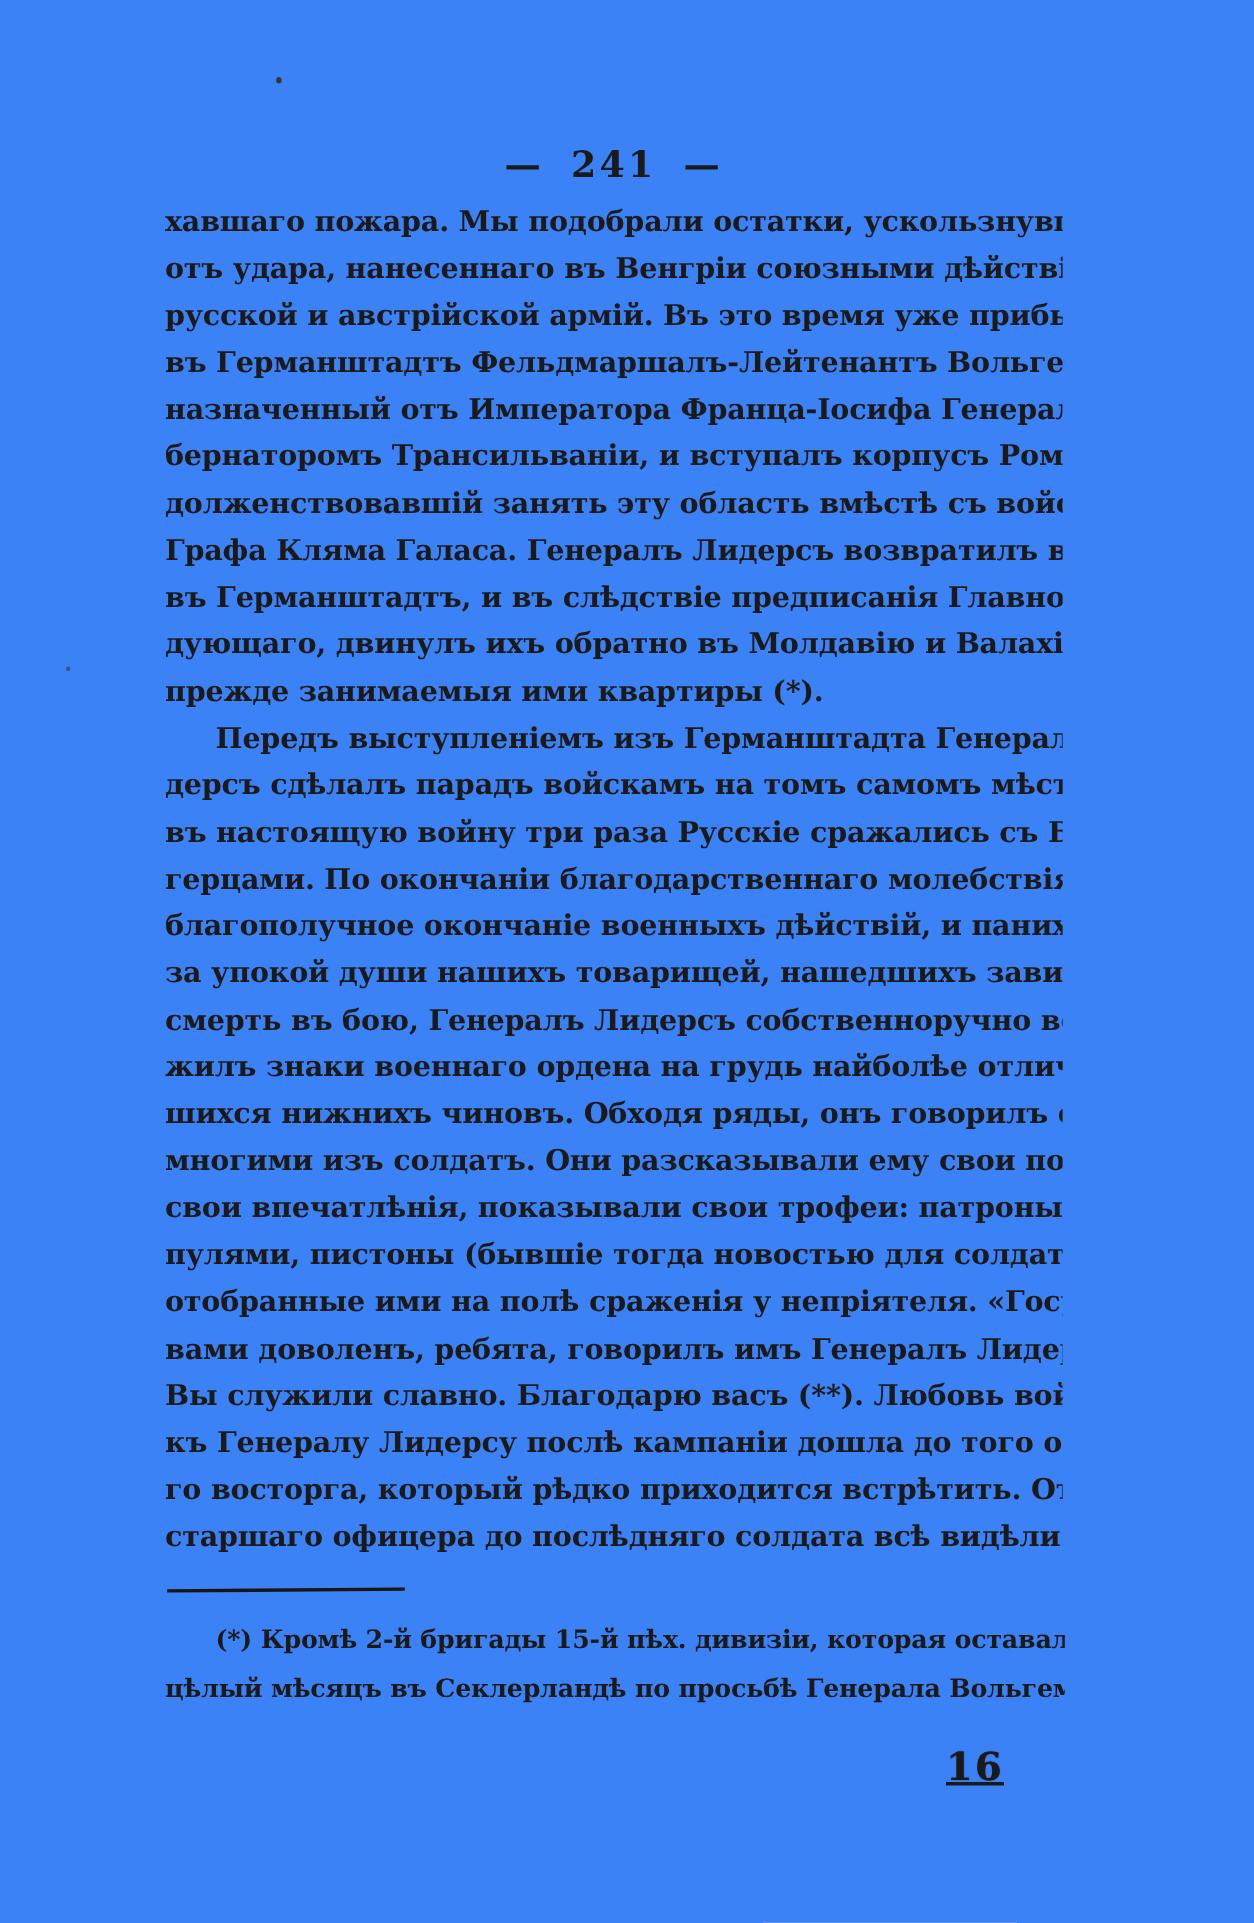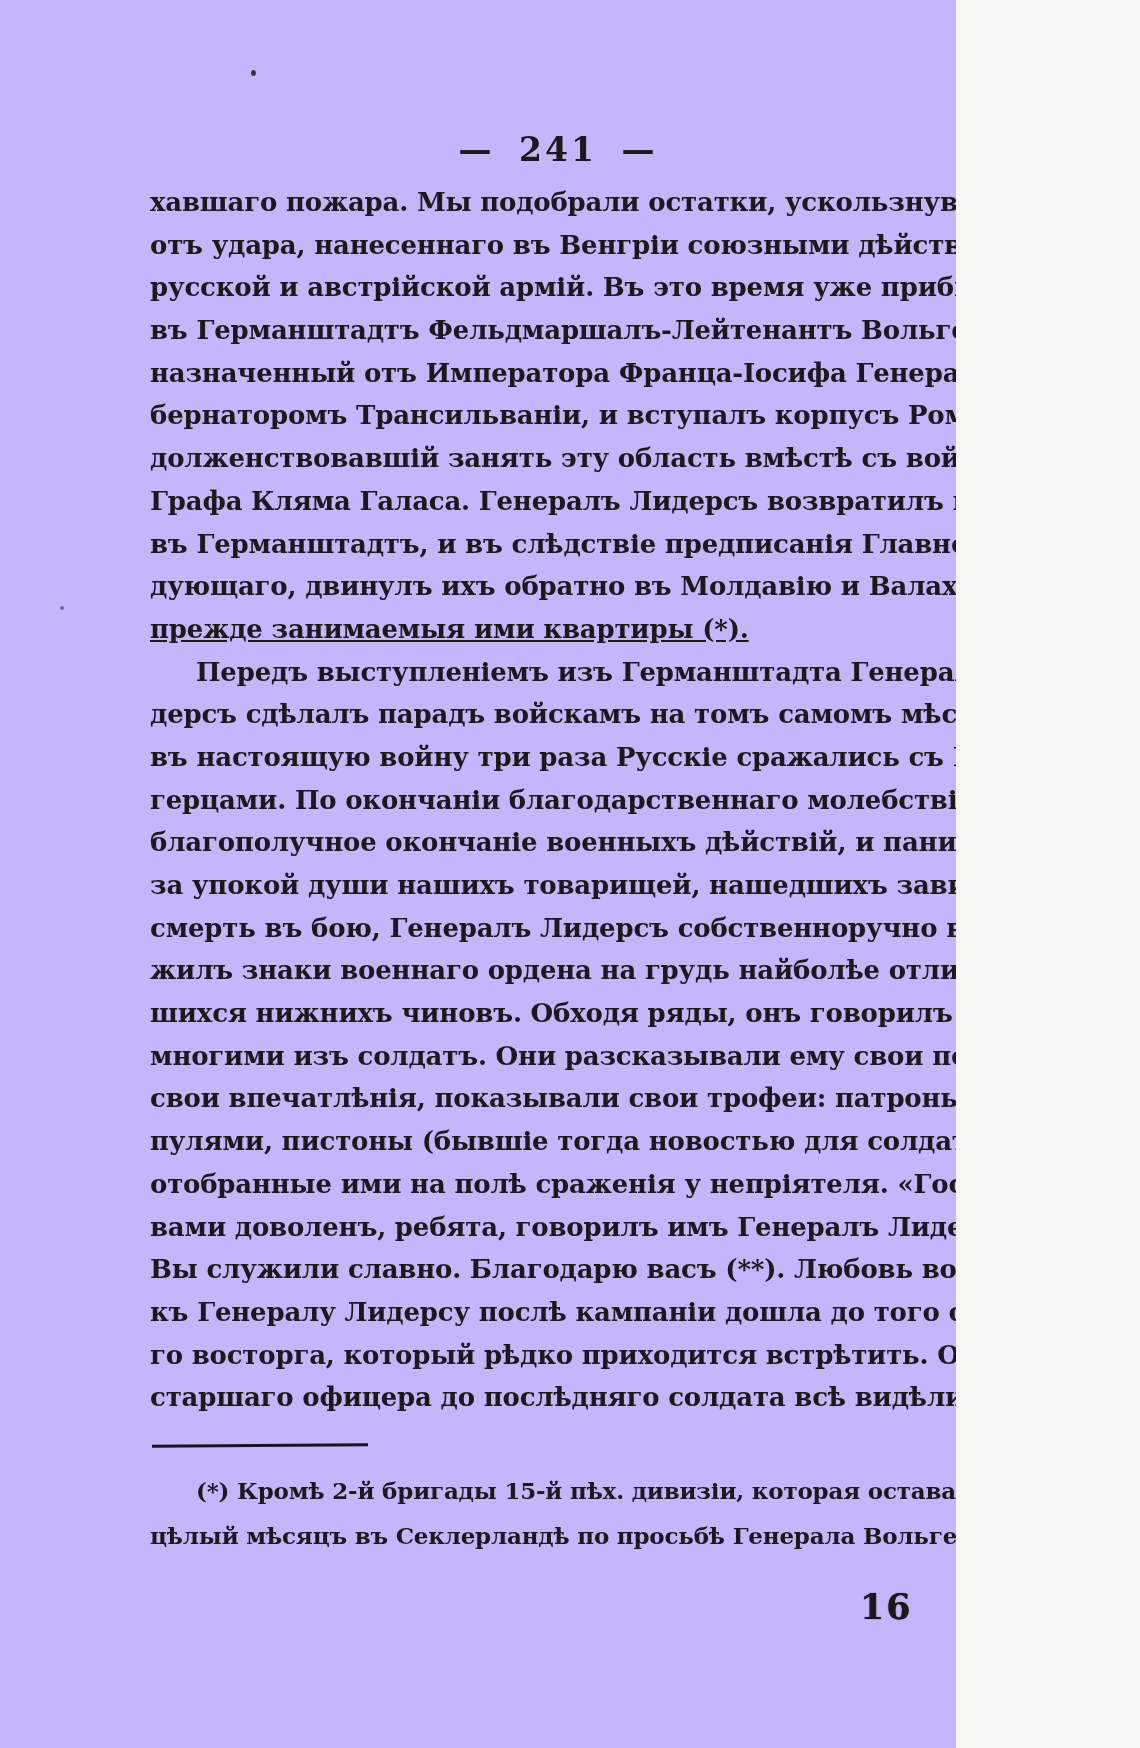--- a/index.html
+++ b/index.html
@@ -4,23 +4,23 @@
 <style>
   html, body { margin: 0; padding: 0; }
   body {
     width: 1140px;
     height: 1748px;
     background: #f6f6f4;
     font-family: "DejaVu Serif", serif;
   }
   .page {
     position: relative;
-    width: 956px;
+    width: 1140px;
     height: 1748px;
-    background: #c4b5fd;
+    background: #3b82f6;
     color: #1c1a18;
     overflow: hidden;
     font-weight: 700;
   }
   .page-number {
     position: absolute;
     left: 150px;
     top: 130px;
     width: 816px;
     text-align: center;
@@ -38,21 +38,21 @@
     height: 42.7px;
     line-height: 42.7px;
     font-size: 26px;
     letter-spacing: -0.2px;
     text-align: justify;
     text-align-last: justify;
     overflow: hidden;
     white-space: nowrap;
   }
   .line.indent { text-indent: 46px; }
-  .line.end { text-align-last: left; text-decoration: underline; }
+  .line.end { text-align-last: left; }
   .footnote-divider {
     position: absolute;
     left: 152px;
     top: 1444px;
     width: 216px;
     height: 3px;
     background: #181614;
     transform: rotate(-0.4deg);
   }
   .footnotes {
@@ -73,20 +73,21 @@
   }
   .fline.indent { text-indent: 46px; }
   .fline.end { text-align-last: left; }
   .signature {
     position: absolute;
     left: 860px;
     top: 1586px;
     font-size: 35px;
     letter-spacing: 2px;
     text-shadow: 0 0 1px #1c1a18;
+    text-decoration: underline;
   }
   .speck {
     position: absolute;
     background: #3a3733;
     border-radius: 50%;
   }
   .speck-1 { left: 251px; top: 70px;  width: 5px; height: 6px; }
   .speck-2 { left: 60px;  top: 606px; width: 4px; height: 4px; opacity: .6; }
 </style>
 </head>

